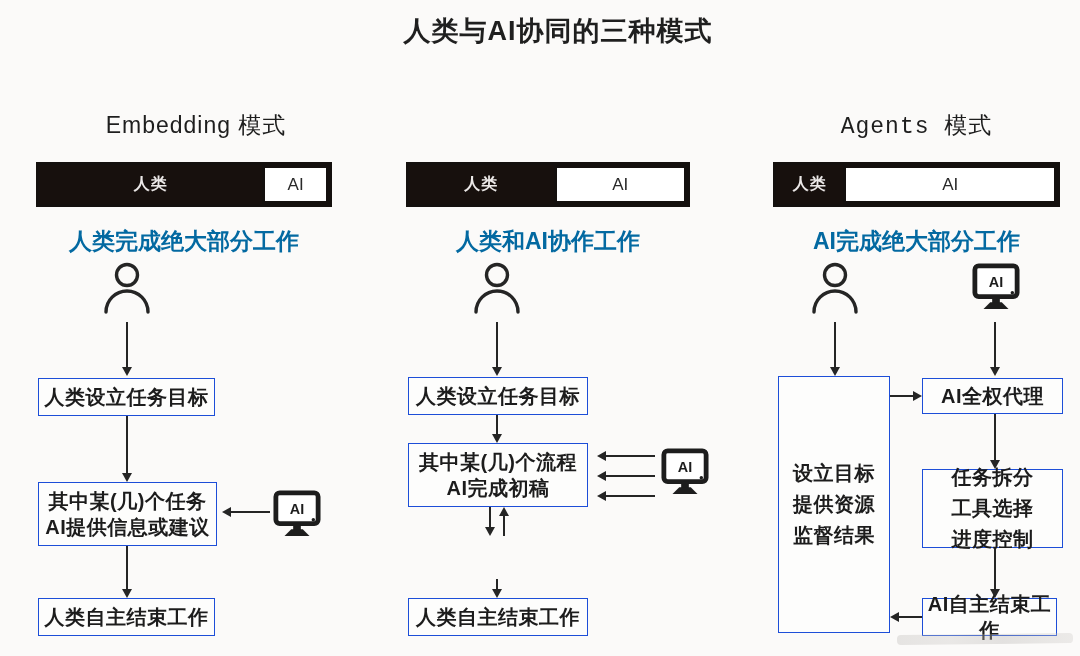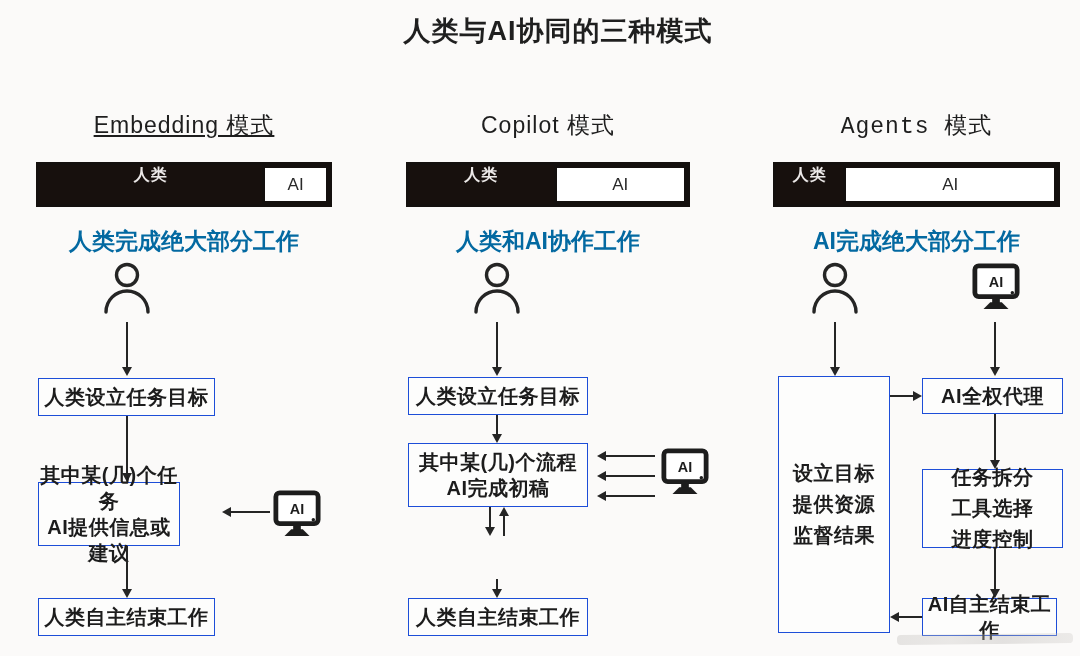--- a/index.html
+++ b/index.html
@@ -7,21 +7,21 @@
   #canvas{position:relative;width:1080px;height:656px;background:#fbfaf9;overflow:hidden;}
 
   .abs{position:absolute;box-sizing:border-box;}
 
   .title{top:13px;left:18px;width:1080px;text-align:center;font-size:27px;font-weight:bold;
          color:#1f1f1f;letter-spacing:1px;}
 
   .col-header{top:110px;text-align:center;font-size:23px;font-weight:500;color:#1e1e1e;letter-spacing:1px;}
 
   .bar{top:162px;height:45px;display:flex;border:3px solid #14100e;background:#17100d;}
-  .bar-human{display:flex;justify-content:center;background:#17100d;
+  .bar-human{display:flex;align-items:center;justify-content:center;background:#17100d;
              color:#ece9e8;font-size:16px;font-weight:bold;letter-spacing:1px;overflow:hidden;}
   .bar-ai{flex:1;display:flex;align-items:center;justify-content:center;background:#ffffff;
           border:3px solid #14100e;color:#2a2a2a;font-size:17px;font-weight:500;}
 
   .caption{top:226px;text-align:center;font-size:23px;font-weight:bold;color:#0369a1;}
 
   .fbox{border:1px solid #1d4ed8;background:#fdfdfc;color:#1c1c1c;font-size:20px;font-weight:bold;
         display:flex;flex-direction:column;align-items:center;justify-content:center;
         text-align:center;line-height:26px;letter-spacing:0.5px;}
   .fbox.tall{line-height:31px;}
@@ -47,21 +47,21 @@
   .smudge{background:linear-gradient(90deg,#bdbab7 0%,#c9c6c3 30%,#b5b2af 60%,#cfccc9 100%);
           opacity:0.35;border-radius:4px;transform:rotate(-0.6deg);}
 </style>
 </head>
 <body>
 
 <div id="canvas">
 
   <div class="abs title">人类与AI协同的三种模式</div>
 
-  <div class="abs col-header" style="left:36px;width:296px;text-decoration:underline;">Embedding 模式</div>
+  <div class="abs col-header" style="left:48px;width:296px;">Embedding 模式</div>
 
   <div class="abs bar" style="left:36px;width:296px;">
     <div class="bar-human" style="width: 77%;">
       <span>人类</span>
     </div>
     <div class="bar-ai">
       <span>AI</span>
     </div>
   </div>
 
@@ -75,21 +75,21 @@
   </div>
 
   <div class="abs av" style="left:121px;top:322px;height:54px;"></div>
 
   <div class="abs fbox" style="left:38px;top:378px;width:177px;height:38px;">
     <span>人类设立任务目标</span>
   </div>
 
   <div class="abs av" style="left:121px;top:416px;height:66px;"></div>
 
-  <div class="abs fbox" style="left:38px;top:482px;width:142px;height:64px;">
+  <div class="abs fbox" style="left:38px;top:482px;width:179px;height:64px;">
     <span>其中某(几)个任务</span>
     <span>AI提供信息或建议</span>
   </div>
 
   <div class="abs ah left" style="left:222px;top:506px;width:48px;"></div>
 
   <div class="abs icon" style="left:272px;top:490px;">
     <svg width="50" height="48" viewBox="0 0 52 50">
       <rect x="4" y="3" width="44" height="32" rx="4" fill="#ffffff" stroke="#1d1d1d" stroke-width="5"></rect>
       <text x="26" y="25" text-anchor="middle" font-size="15" font-weight="bold" fill="#1d1d1d">AI</text>
@@ -98,21 +98,20 @@
       <polygon points="13,48 39,48 32,41 20,41" fill="#1d1d1d"></polygon>
     </svg>
   </div>
 
   <div class="abs av" style="left:121px;top:546px;height:52px;"></div>
 
   <div class="abs fbox" style="left:38px;top:598px;width:177px;height:38px;">
     <span>人类自主结束工作</span>
   </div>
 
-  <div class="abs col-header" style="left:406px;width:284px;">Copilot 模式</div>
 
   <div class="abs bar" style="left:406px;width:284px;">
     <div class="bar-human" style="width: 52%;">
       <span>人类</span>
     </div>
     <div class="bar-ai">
       <span>AI</span>
     </div>
   </div>
 

